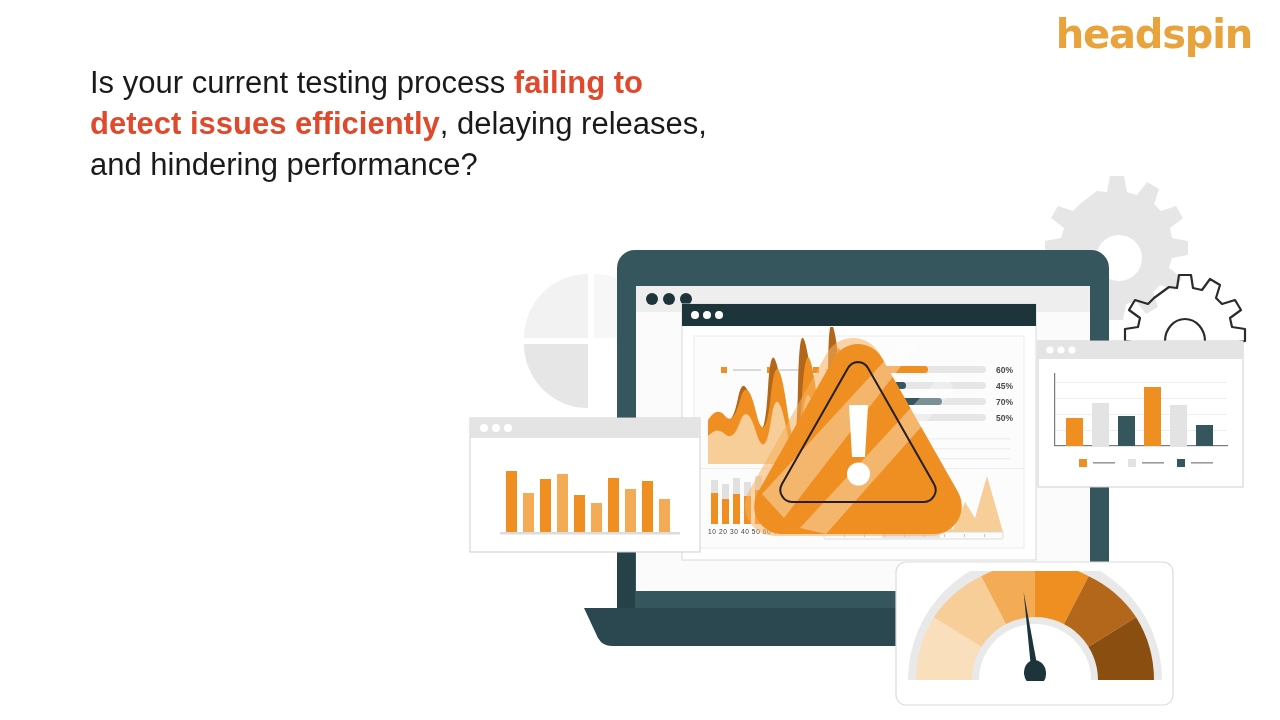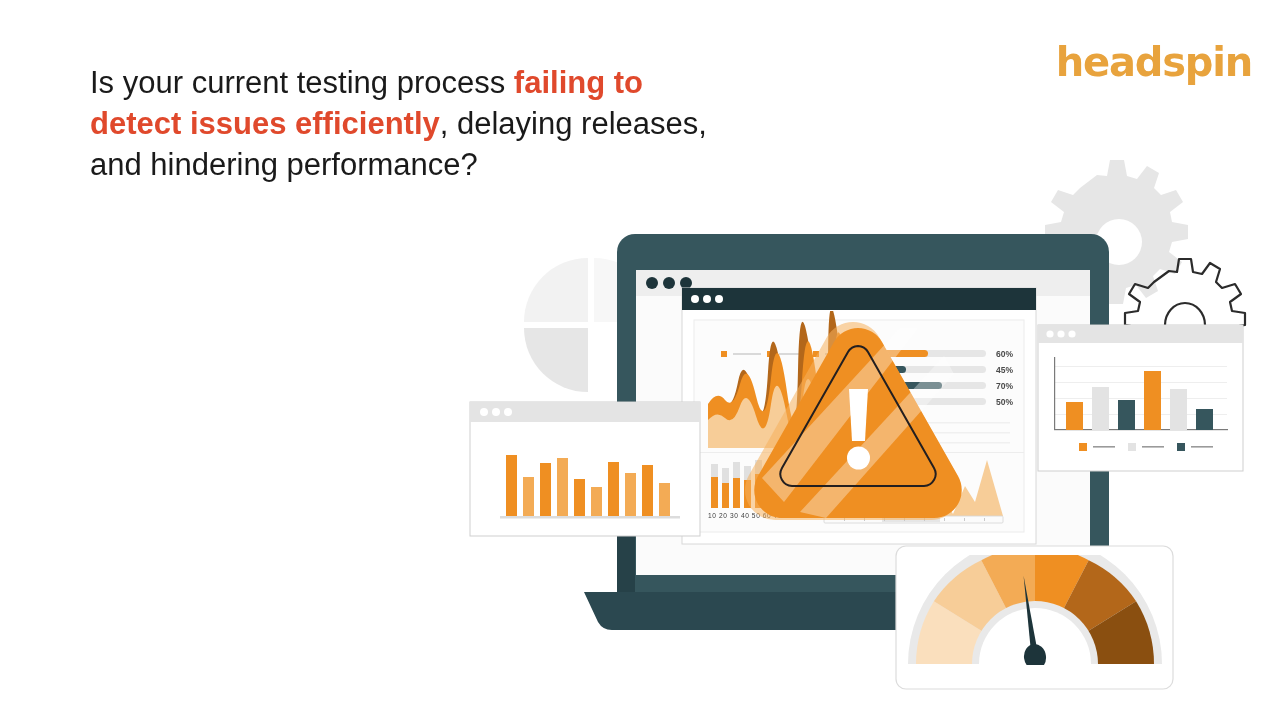--- a/index.html
+++ b/index.html
@@ -20,21 +20,20 @@
   #brand-logo {
     position: absolute;
     top: 14px;
     right: 28px;
     font-family: "DejaVu Sans", sans-serif;
     font-size: 40px;
     font-weight: 700;
     letter-spacing: -1.2px;
     color: #e8a33d;
     line-height: 1;
-    margin-top: 28px;
   }
 
   
   #headline {
     position: absolute;
     left: 90px;
     top: 62px;
     width: 620px;
     font-family: Liberation Sans, sans-serif;
     font-size: 31px;
@@ -44,21 +43,21 @@
   }
   #headline .hl-emph {
     color: #e0492c;
     font-weight: 700;
   }
 
   
   #illustration {
     position: absolute;
     left: 0;
-    top: 0;
+    top: 16px;
     width: 1280px;
     height: 699px;
     pointer-events: none;
   }
   #illustration svg { display: block; }
 </style>
 </head>
 <body>
 
 <div id="brand-logo">headspin</div>

